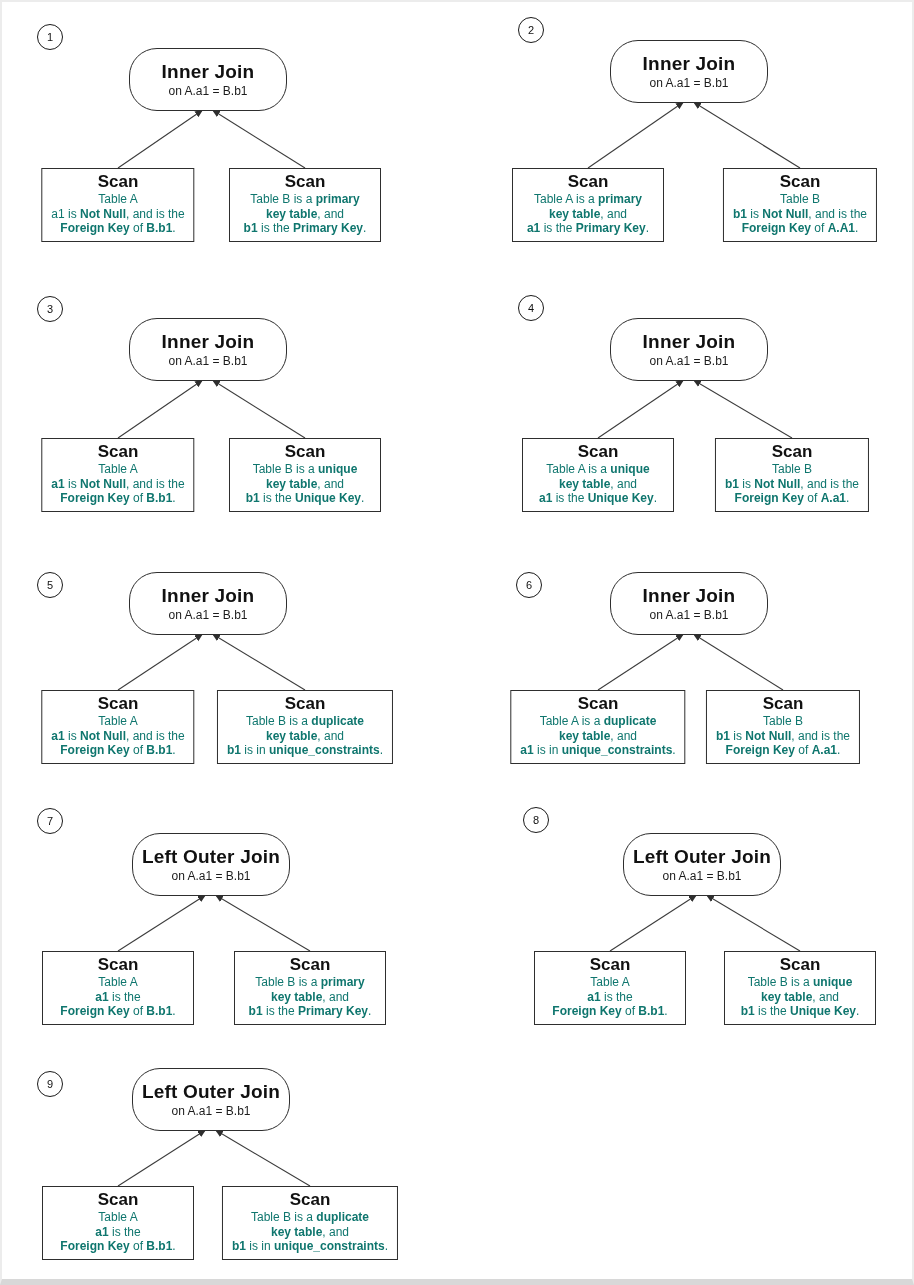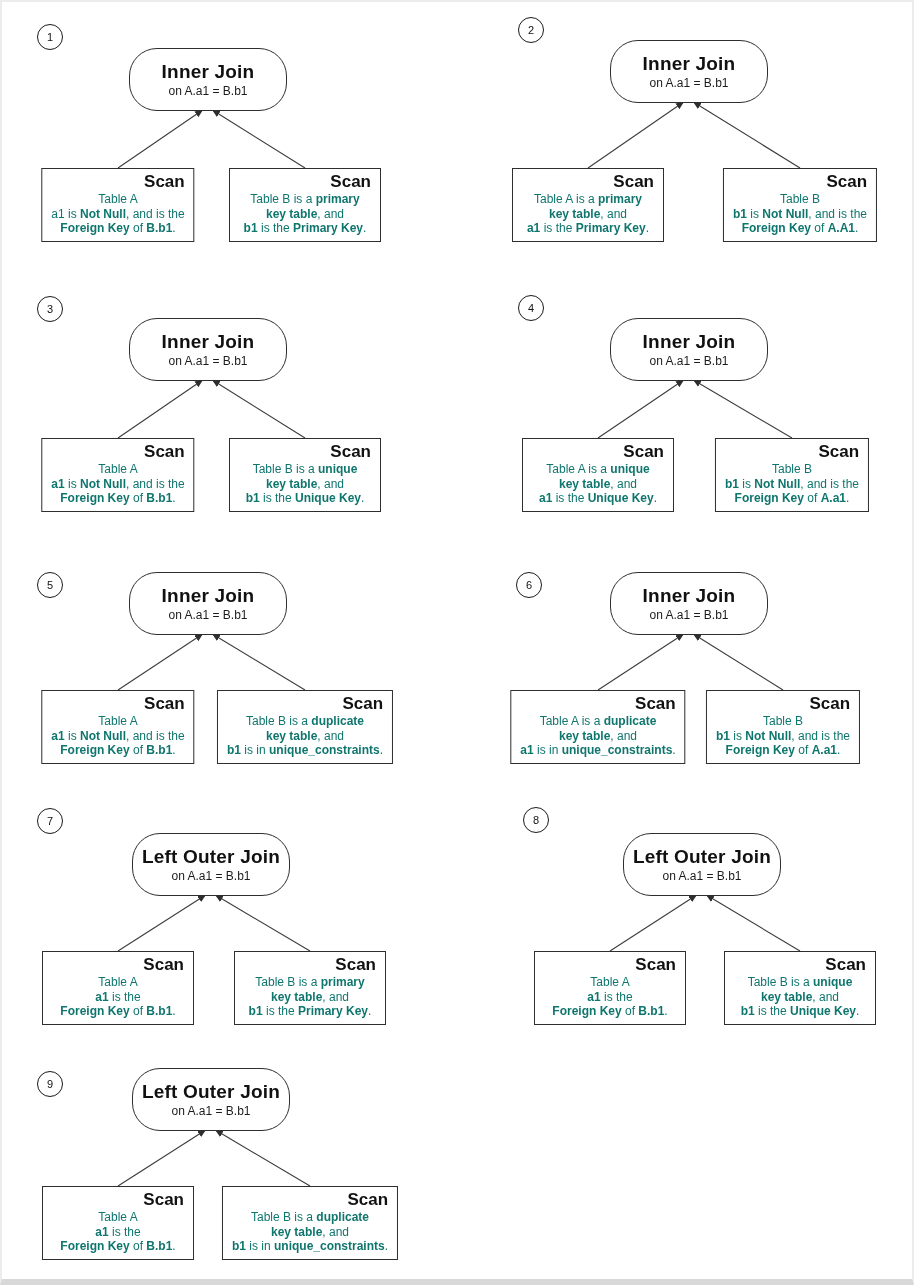--- a/index.html
+++ b/index.html
@@ -28,21 +28,21 @@
     text-align:center; padding:12px 4px 11px 4px;
   }
   .jt { font-size:19px; font-weight:700; line-height:1.15; letter-spacing:0.2px; }
   .jc { font-size:12px; line-height:1.25; margin-top:1px; color:#1c1c1c; }
   .scan {
     position:absolute; transform:translateX(-50%);
     min-width:152px; box-sizing:border-box;
     border:1.3px solid #2e2e2e; background:#fff;
     text-align:center; padding:3px 9px 5px 9px; white-space:nowrap;
   }
-  .st { font-size:17px; font-weight:700; line-height:1.2;text-align:right; }
+  .st { font-size:17px; font-weight:700; line-height:1.2; }
   .sl { font-size:12px; line-height:1.21; color:#0f766e; }
   .sl b { font-weight:700; }
 </style>
 </head>
 <body>
 
 <div class="page-frame"></div>
 
 <svg id="edges" xmlns="http://www.w3.org/2000/svg">
   <defs>

